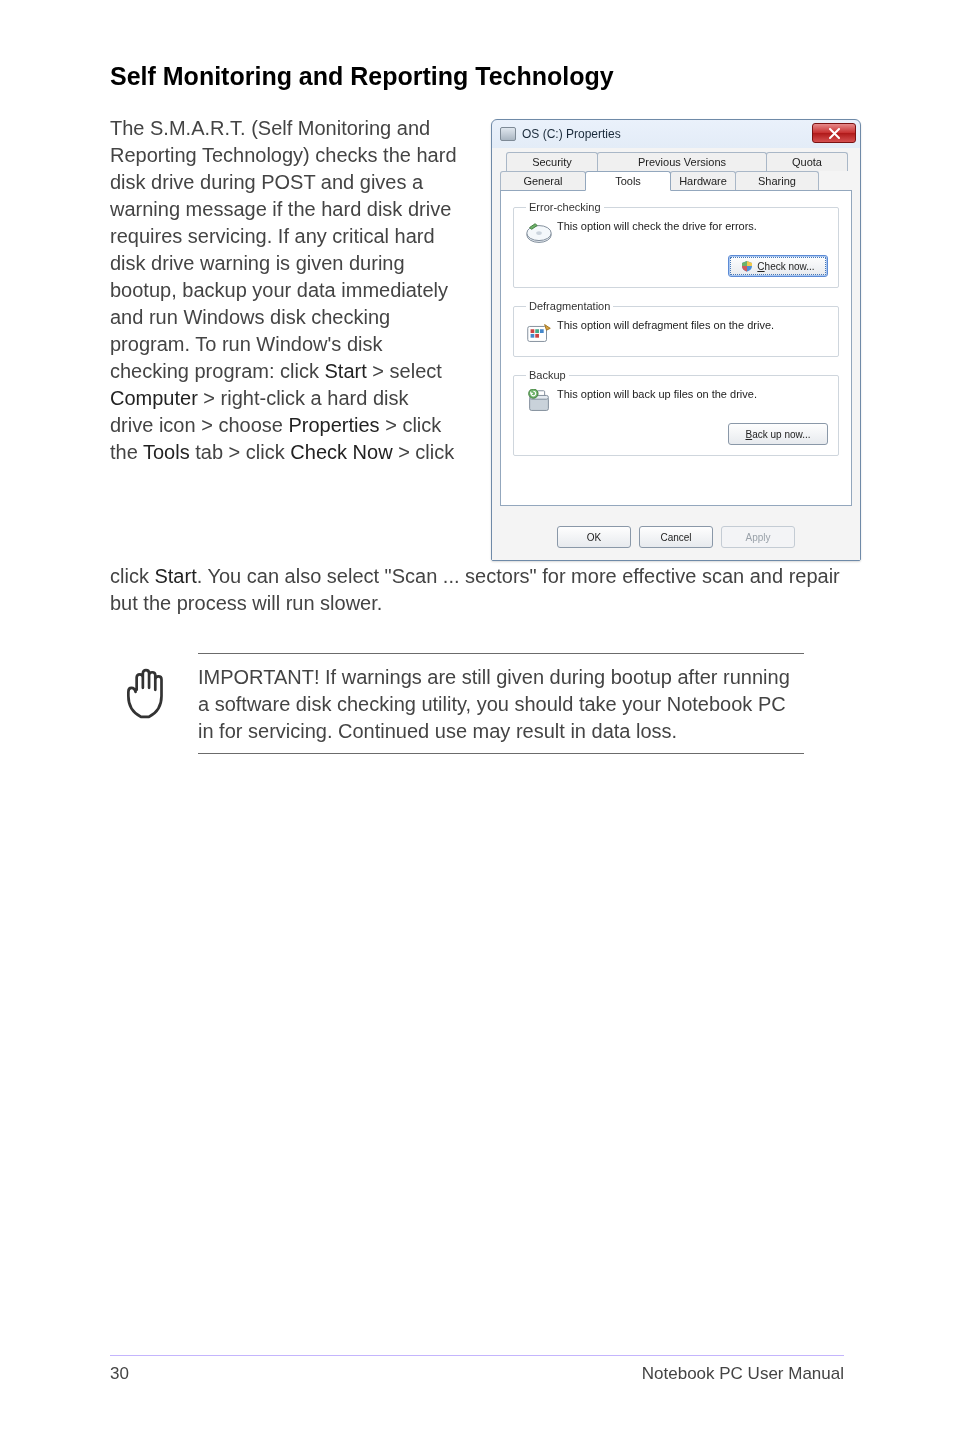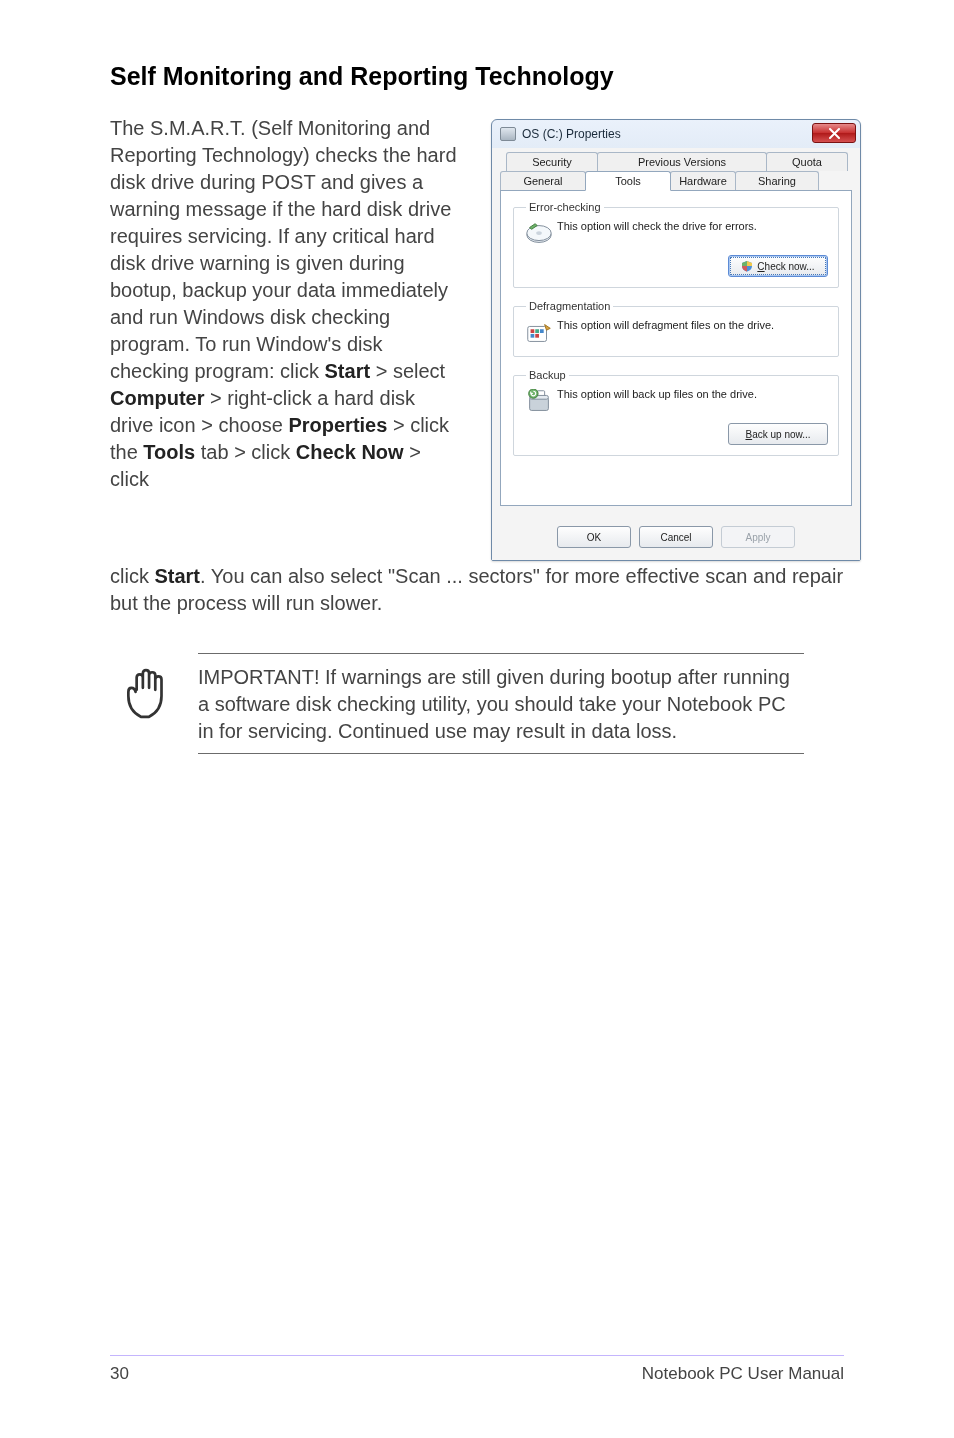--- a/index.html
+++ b/index.html
@@ -29,21 +29,21 @@
     color: #444;
     font-family: "Segoe UI", Arial, sans-serif;
   }
   .body-text-left {
     flex: 0 0 347px;
   }
   .body-text-full {
     width: 100%;
     margin-top: 2px;
   }
-  .body-text b, .body-text strong { color: #222; font-weight: 700; }
+  .body-text b, .body-text strong { color: #222; font-weight: 400; }
   .dialog-col {
     flex: 0 0 370px;
     padding-top: 4px;
     margin-left: 16px;
   }
   .dialog {
     width: 370px;
     border: 1px solid #6f8aa8;
     border-radius: 6px 6px 2px 2px;
     background: linear-gradient(#eaf1fb, #e3ecf7 28px, #f4f4f4 29px);

